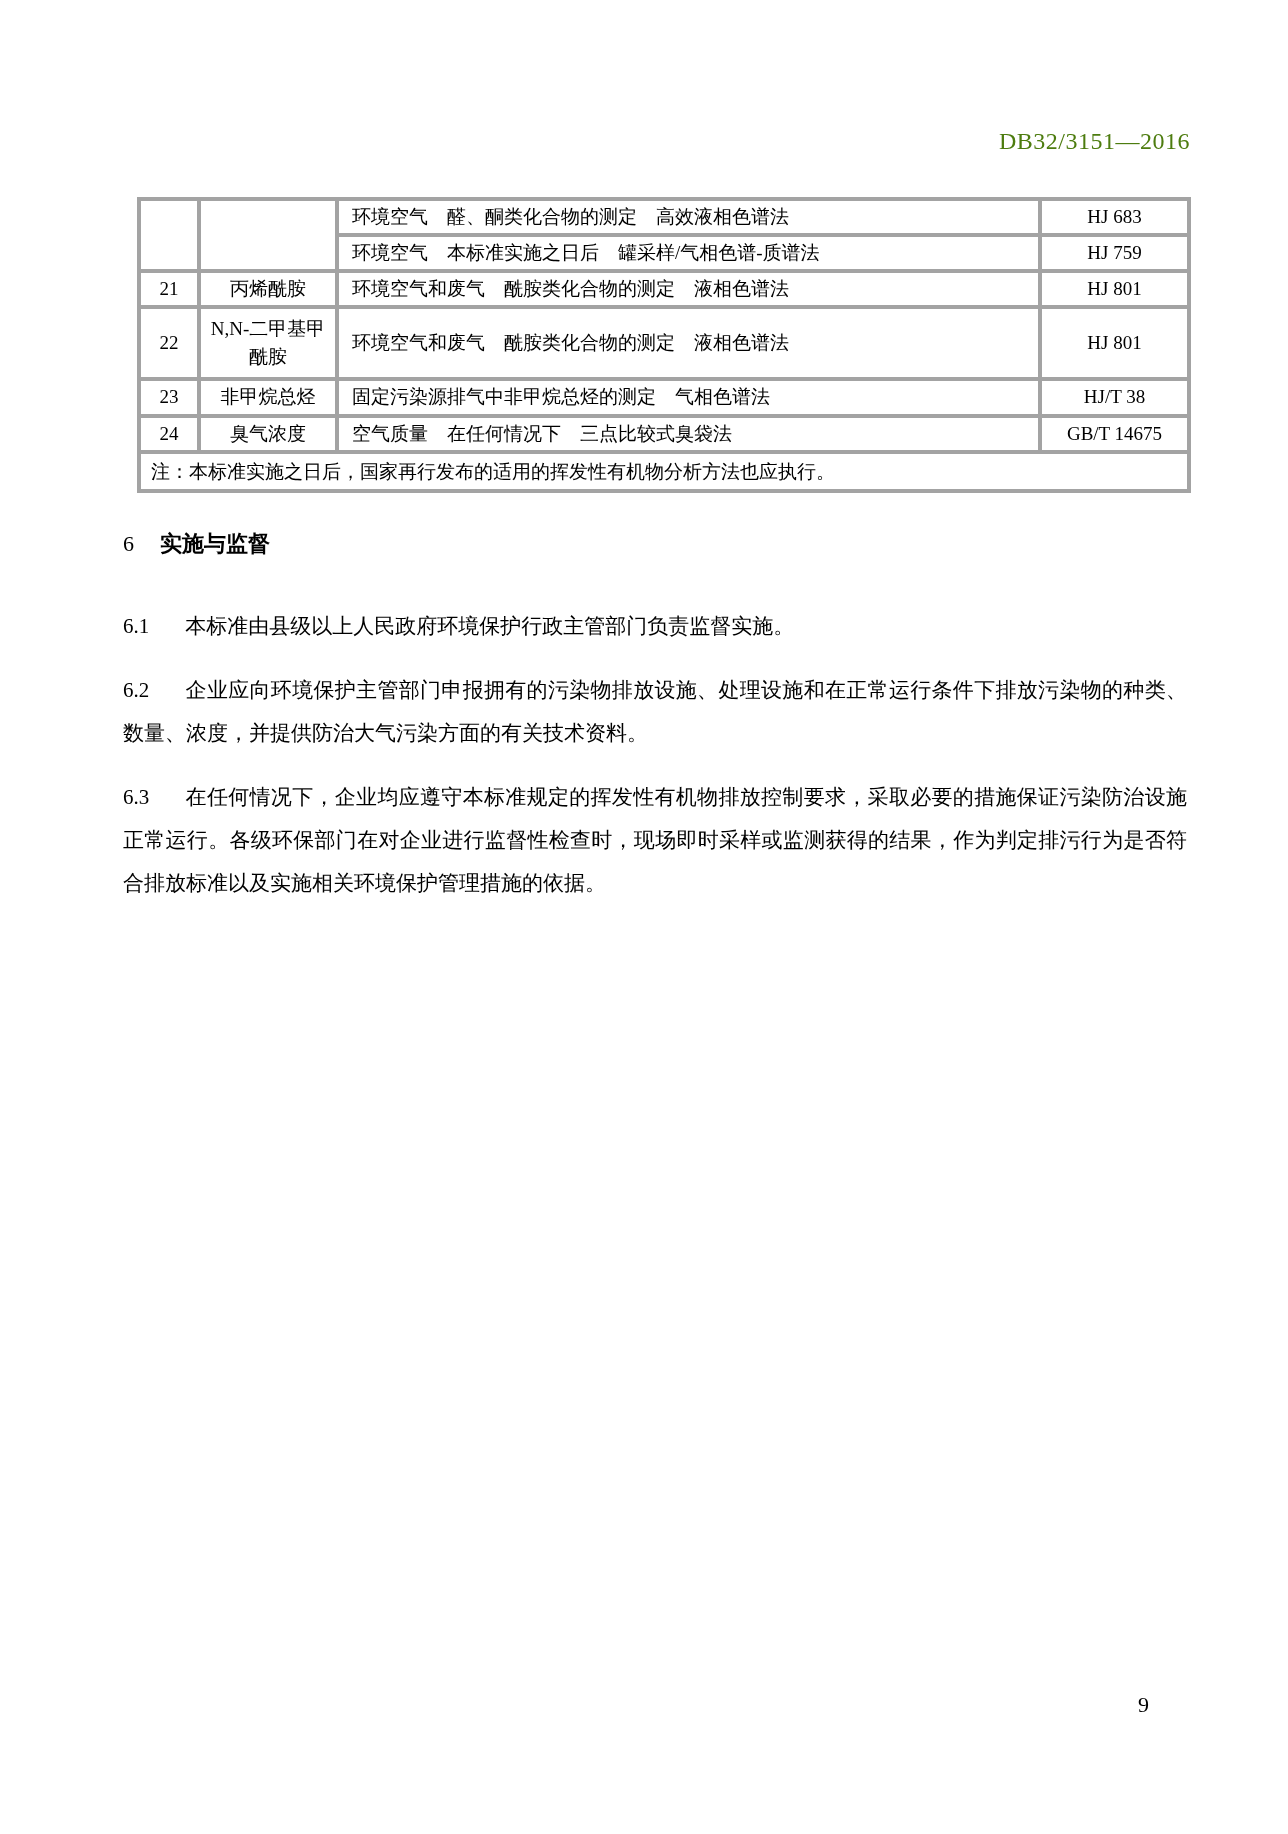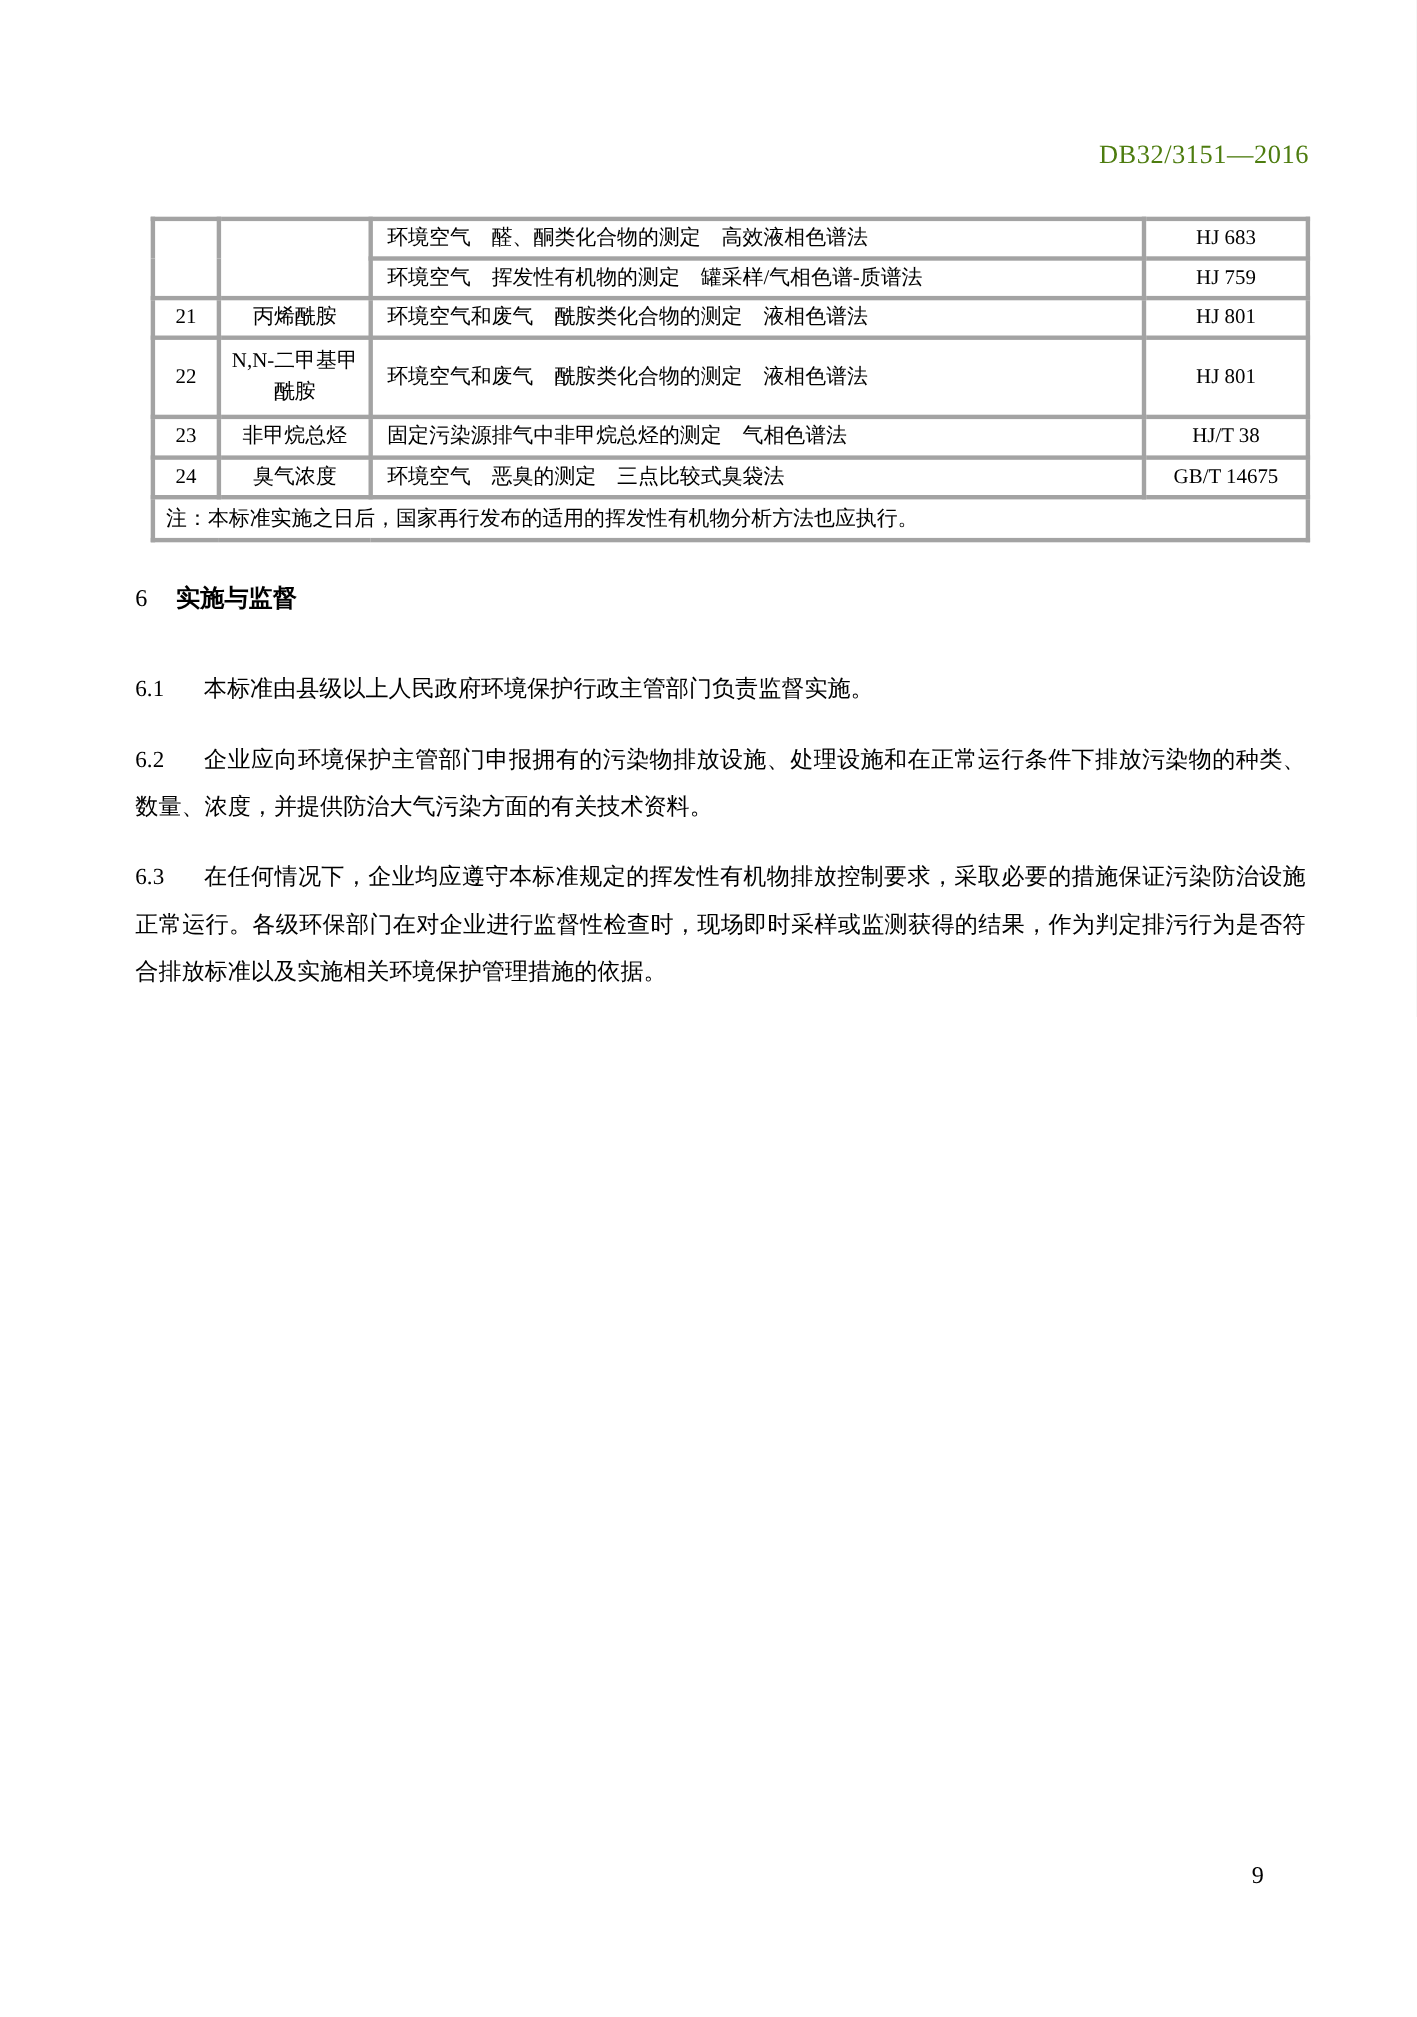--- a/index.html
+++ b/index.html
@@ -100,21 +100,21 @@
       <col style="width:149px">
     </colgroup>
     <tbody>
       <tr class="h36">
         <td class="c-no" rowspan="2"></td>
         <td class="c-name" rowspan="2"></td>
         <td class="c-method">环境空气　醛、酮类化合物的测定　高效液相色谱法</td>
         <td class="c-std">HJ 683</td>
       </tr>
       <tr class="h36">
-        <td class="c-method">环境空气　挥发性有机物的测定　罐采样/气相色谱-质谱法</td>
+        <td class="c-method">环境空气　本标准实施之日后　罐采样/气相色谱-质谱法</td>
         <td class="c-std">HJ 759</td>
       </tr>
       <tr class="h34">
         <td class="c-no">21</td>
         <td class="c-name">丙烯酰胺</td>
         <td class="c-method">环境空气和废气　酰胺类化合物的测定　液相色谱法</td>
         <td class="c-std">HJ 801</td>
       </tr>
       <tr class="h72">
         <td class="c-no">22</td>
@@ -124,21 +124,21 @@
       </tr>
       <tr class="h37">
         <td class="c-no">23</td>
         <td class="c-name">非甲烷总烃</td>
         <td class="c-method">固定污染源排气中非甲烷总烃的测定　气相色谱法</td>
         <td class="c-std">HJ/T 38</td>
       </tr>
       <tr class="h36">
         <td class="c-no">24</td>
         <td class="c-name">臭气浓度</td>
-        <td class="c-method">环境空气　恶臭的测定　三点比较式臭袋法</td>
+        <td class="c-method">空气质量　在任何情况下　三点比较式臭袋法</td>
         <td class="c-std">GB/T 14675</td>
       </tr>
       <tr class="h35">
         <td class="c-note" colspan="4">注：本标准实施之日后，国家再行发布的适用的挥发性有机物分析方法也应执行。</td>
       </tr>
     </tbody>
   </table>
 
   <div class="body-content">
     <h2 class="section-heading"><span class="sec-num">6</span><span>实施与监督</span></h2>

